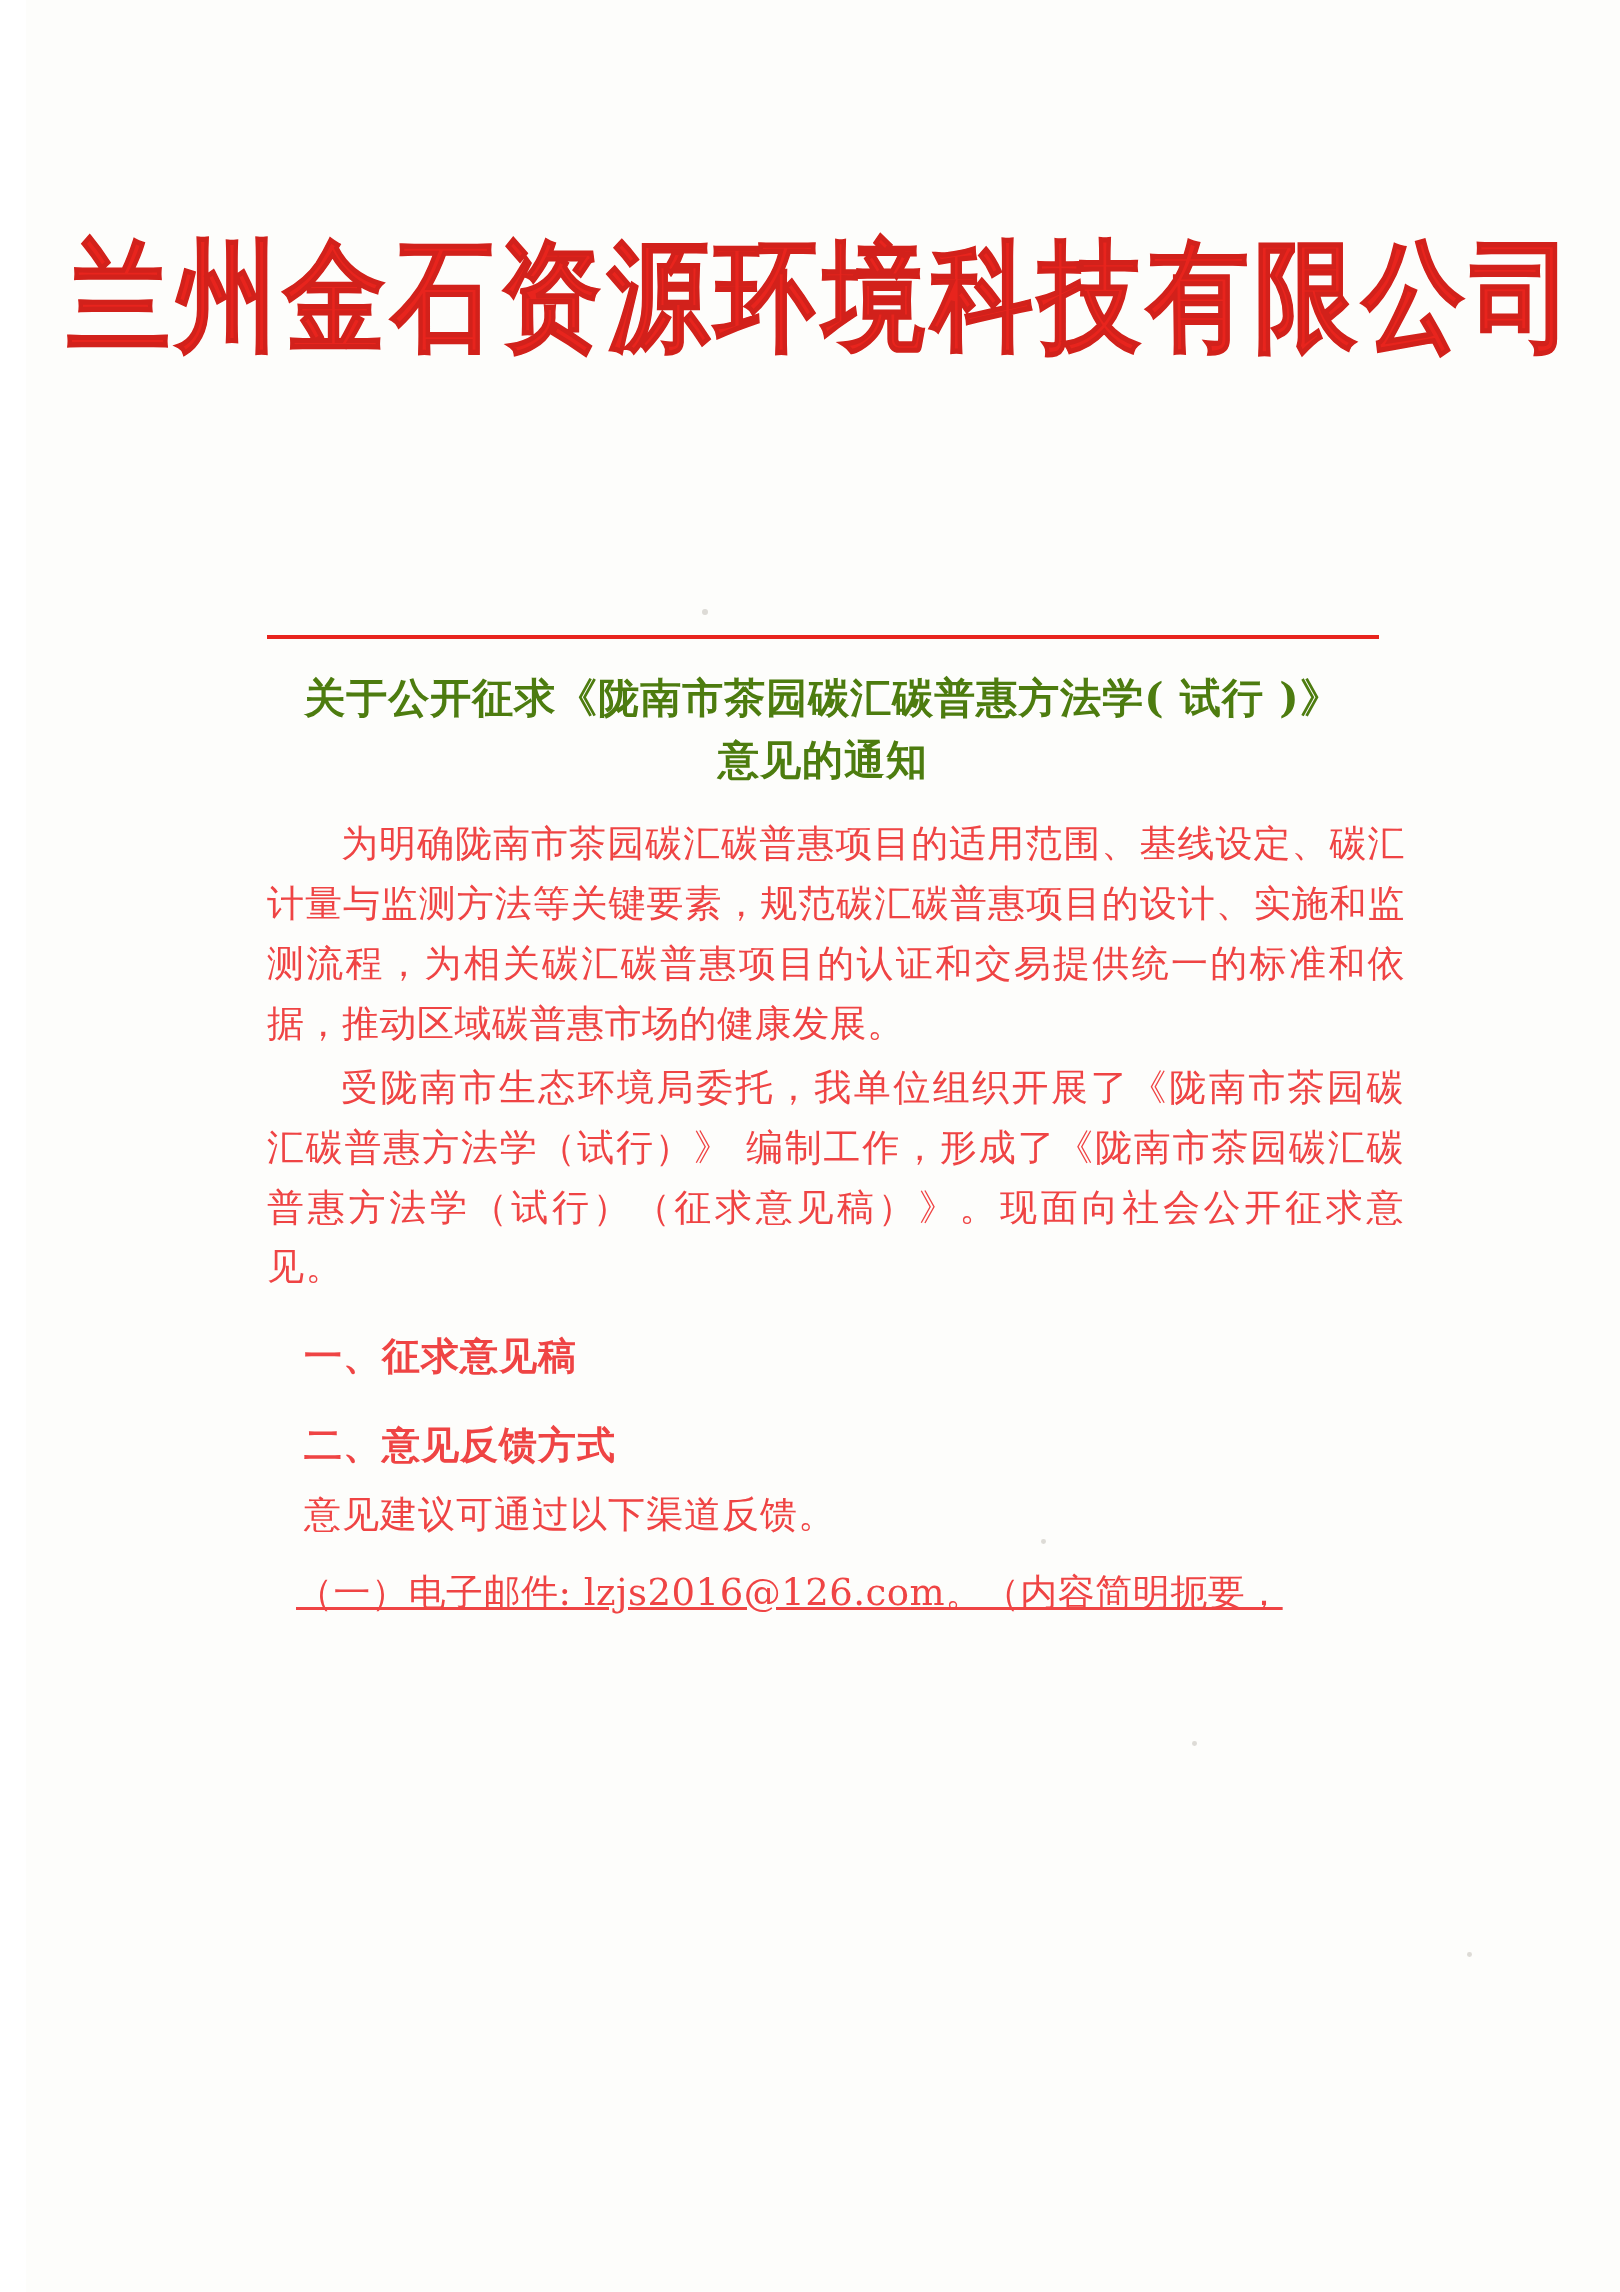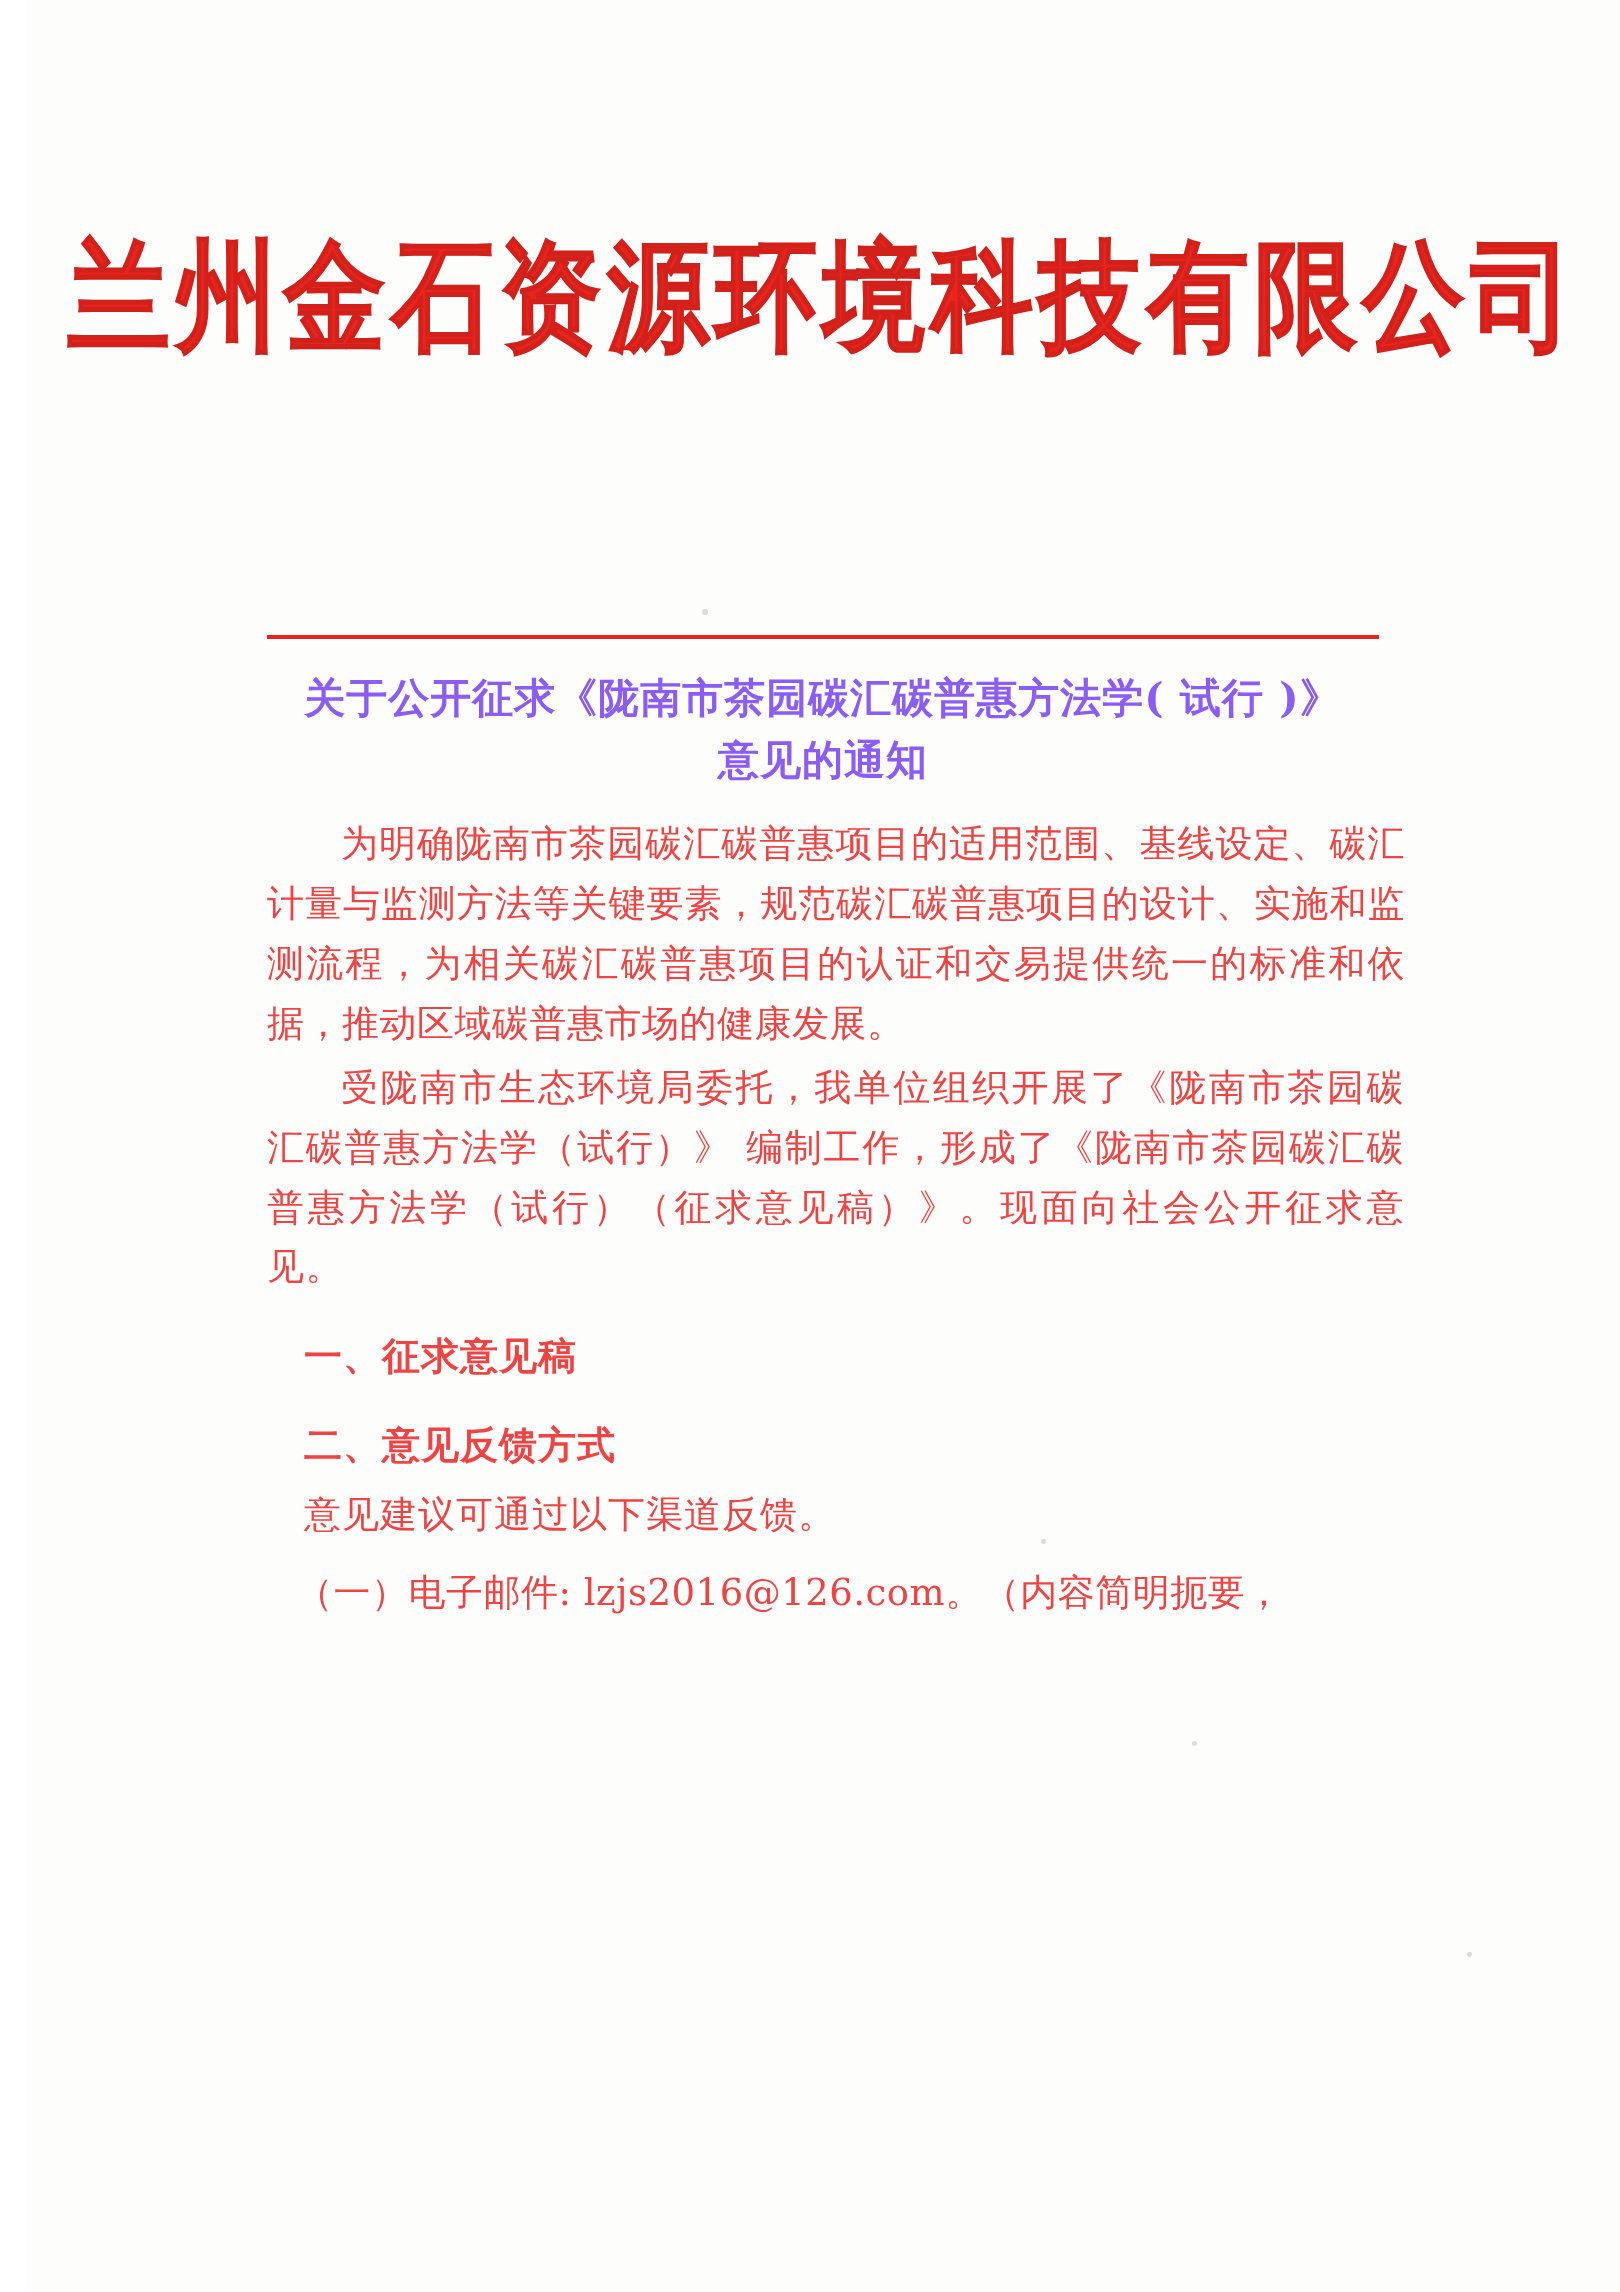--- a/index.html
+++ b/index.html
@@ -51,21 +51,21 @@
   .doc-title {
     position: absolute;
     top: 668px;
     left: 241px;
     right: 241px;
     text-align: center;
     font-weight: 700;
     font-size: 41px;
     line-height: 1.5;
     letter-spacing: 1px;
-    color: #8b5cf6;
+    color: #4d7c0f;
   }
   .doc-title .line2 {
     display: block;
   }
   .body-text {
     position: absolute;
     top: 814px;
     left: 241px;
     width: 1138px;
     font-size: 37px;
@@ -91,20 +91,21 @@
   }
   p.plain {
     margin: 0 0 9.8px 0;
     text-indent: 37px;
     letter-spacing: 1px;
   }
   p.item {
     margin: 17.6px 0 0 0;
     text-indent: 29px;
     letter-spacing: 0.5px;
+    text-decoration: underline;
   }
   .latin {
     font-family: "DejaVu Serif", "Liberation Serif", serif;
   }
   .speck {
     position: absolute;
     background: #bdb9b2;
     border-radius: 50%;
     opacity: .5;
   }

